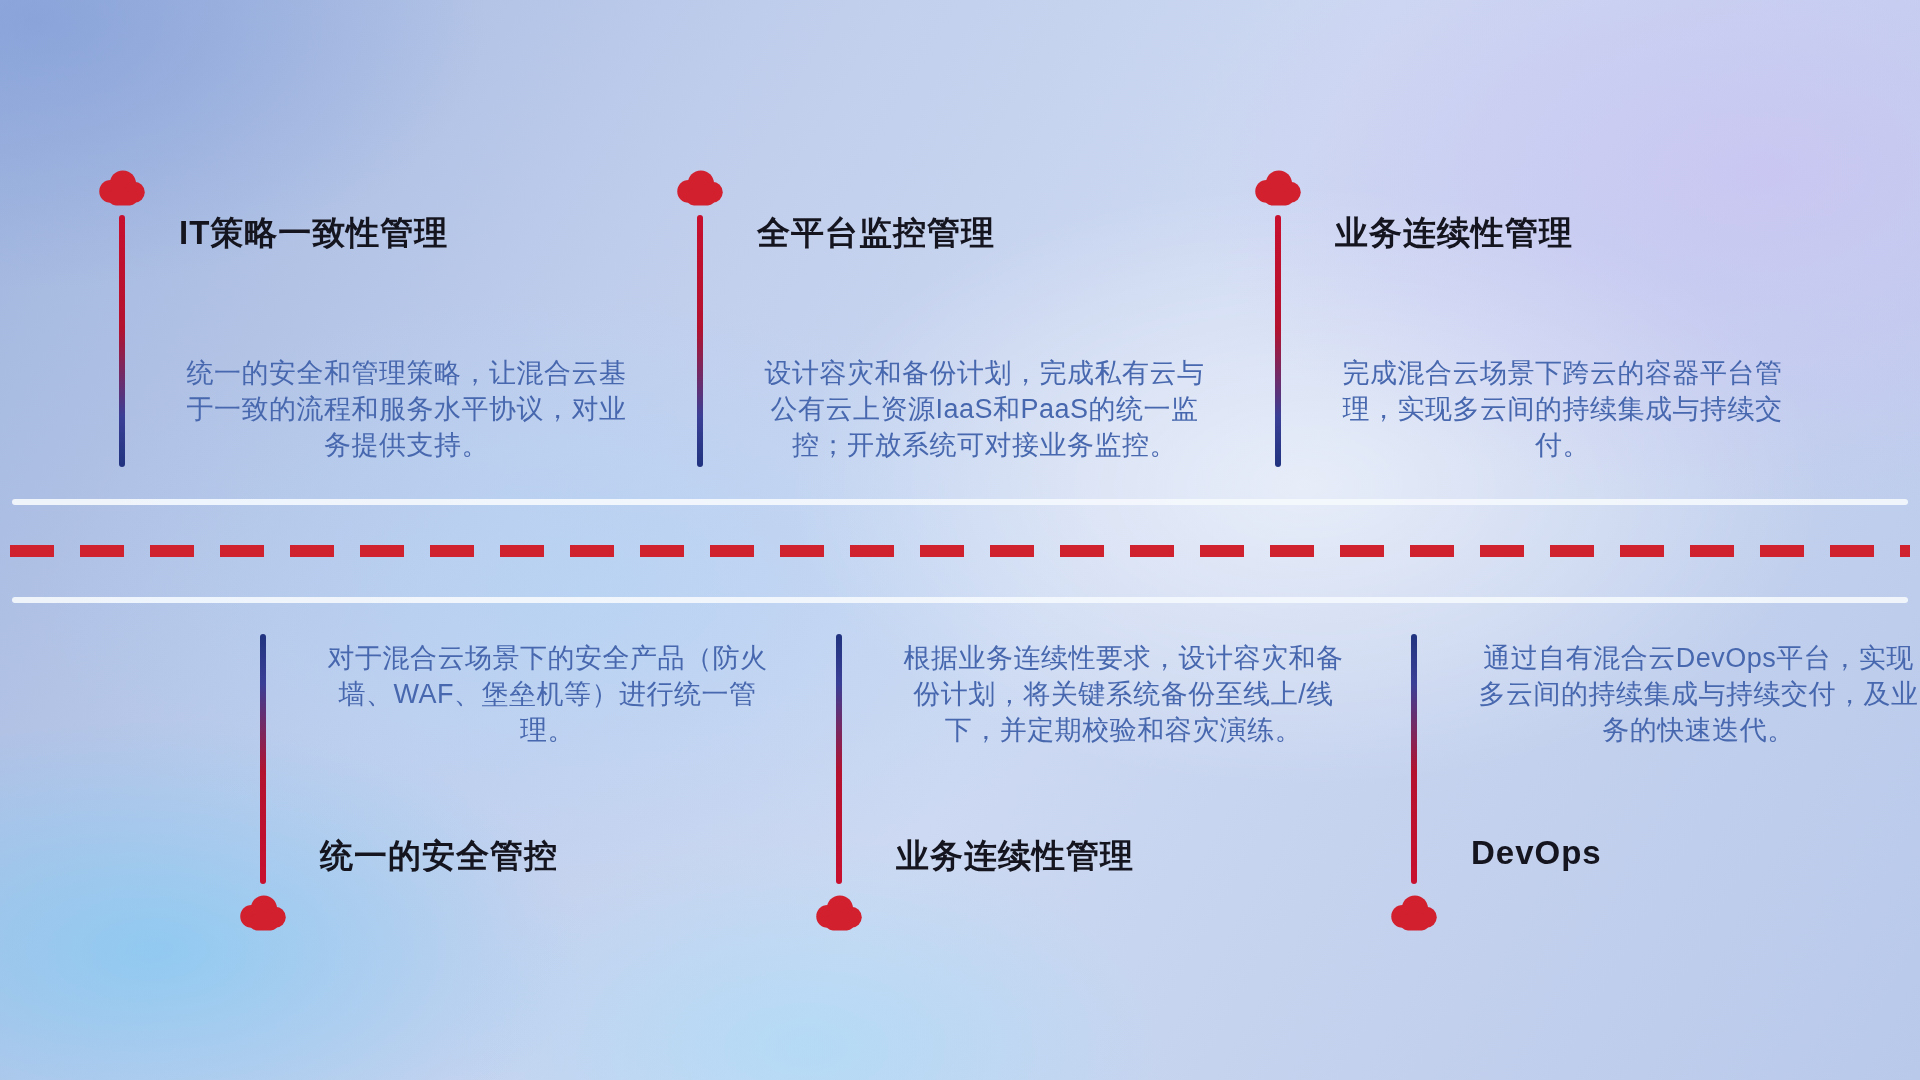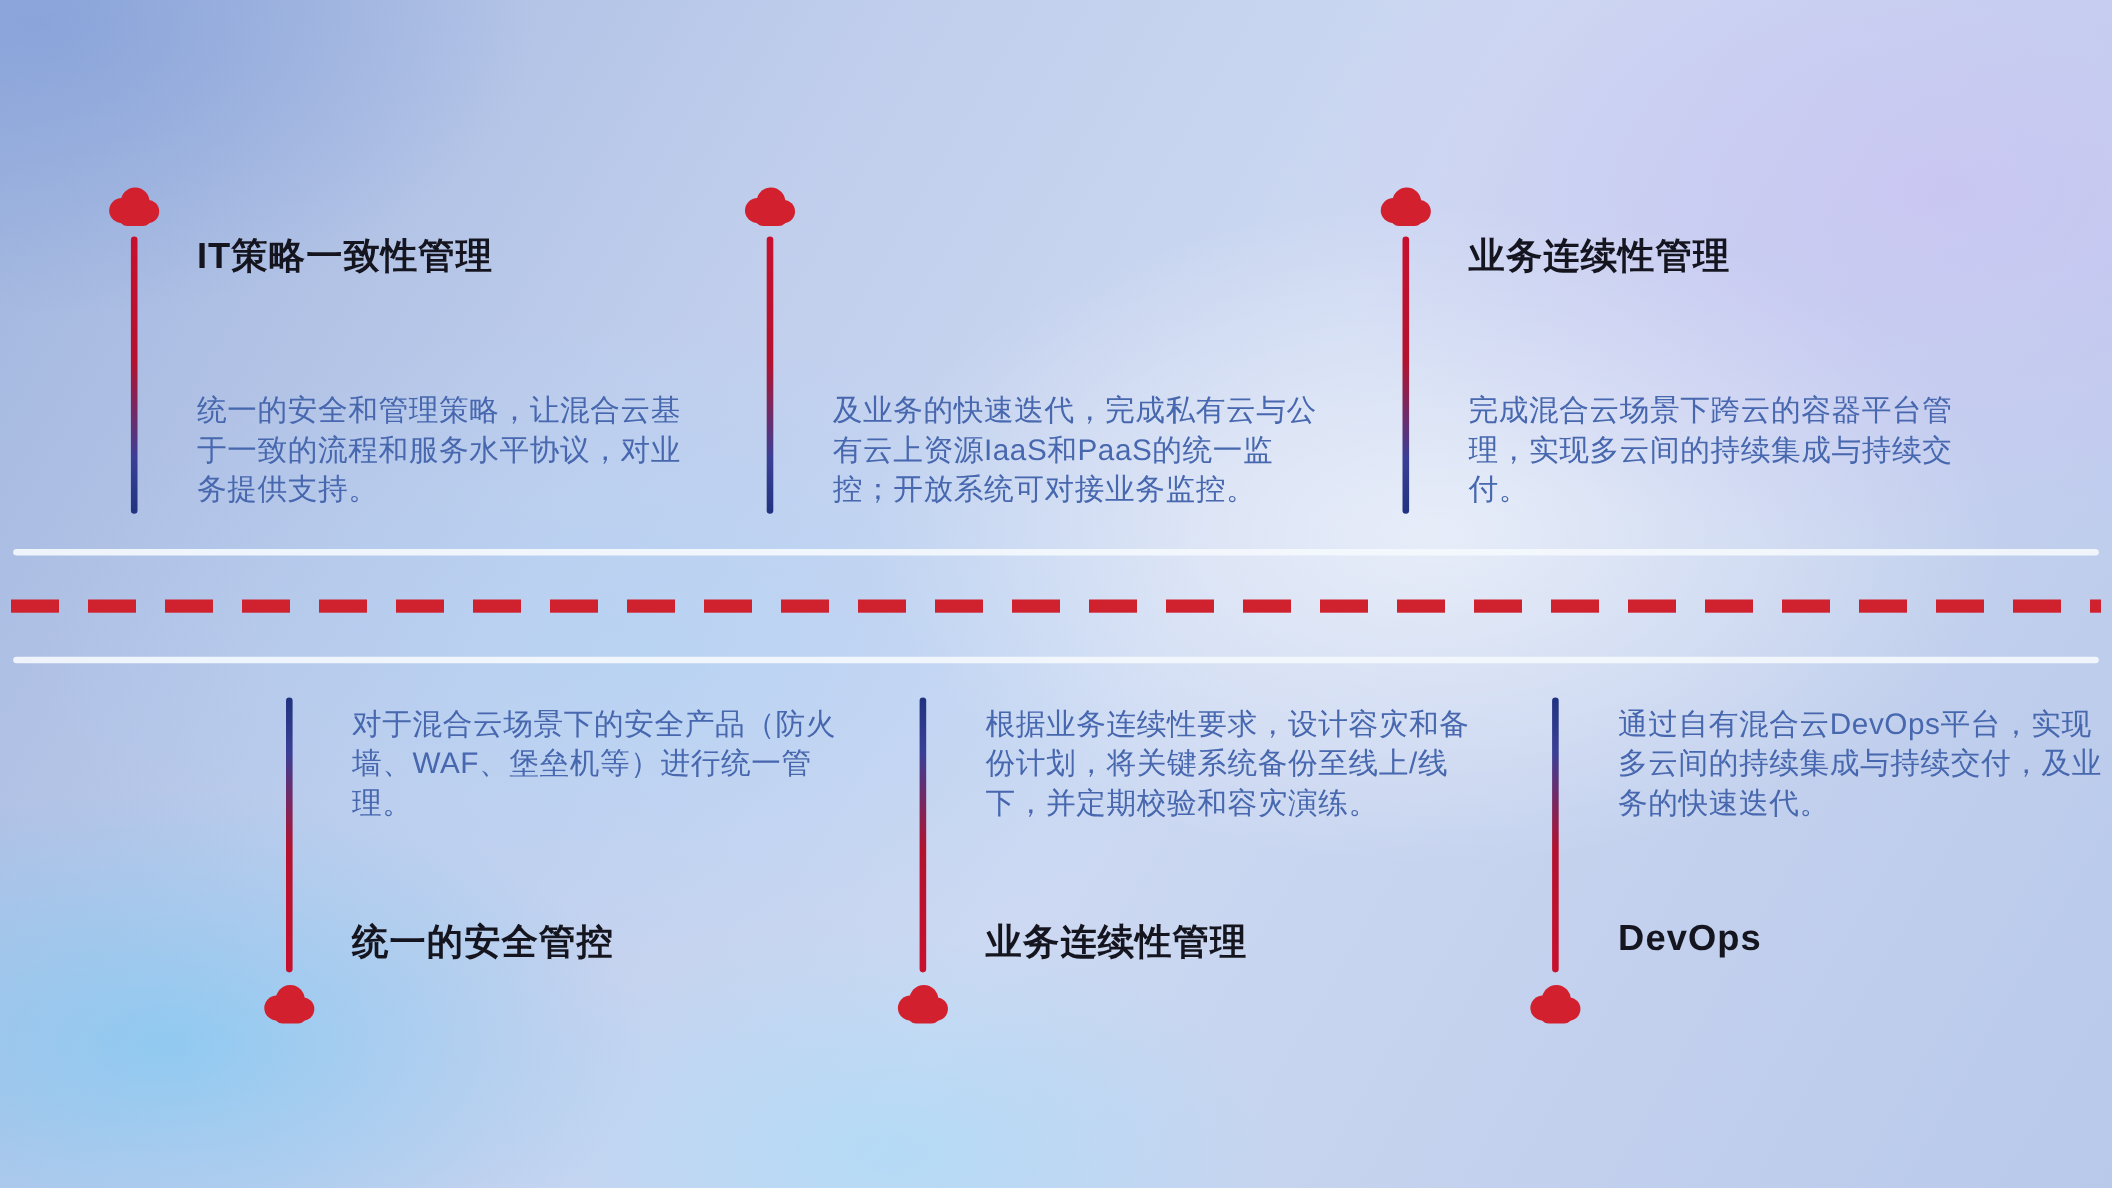--- a/index.html
+++ b/index.html
@@ -11,20 +11,21 @@
     height: 1080px;
     overflow: hidden;
     background:
       radial-gradient(900px 520px at 92% 16%, rgba(205,190,245,0.55), transparent 65%),
       radial-gradient(740px 430px at 68% 45%, rgba(255,255,255,0.55), transparent 70%),
       radial-gradient(780px 430px at 30% 55%, rgba(175,215,250,0.45), transparent 70%),
       radial-gradient(620px 330px at 8% 88%, rgba(110,200,245,0.55), transparent 70%),
       radial-gradient(520px 300px at 42% 97%, rgba(150,220,250,0.45), transparent 70%),
       radial-gradient(640px 380px at 2% 2%, rgba(120,150,215,0.55), transparent 70%),
       linear-gradient(120deg, #9fb4dd 0%, #bfcdec 30%, #cdd9f2 55%, #b9c9ea 100%);
+    text-align: center;
   }
 
   
   .divider {
     position: absolute;
     left: 12px;
     right: 12px;
     height: 6px;
     border-radius: 3px;
     background: rgba(244,248,253,0.92);
@@ -126,21 +127,22 @@
   <div class="item item-top t2">
     <span class="cloud">
       <svg viewBox="0 0 64 42">
           <circle cx="19" cy="26" r="13"></circle>
           <circle cx="33" cy="17" r="15"></circle>
           <circle cx="46" cy="27" r="12"></circle>
           <rect x="16" y="23" width="34" height="19" rx="9"></rect>
         </svg>
     </span>
     <div class="stem"></div>
-    <p class="desc">及业务的快速迭代，完成私有云与公有云上资源IaaS和PaaS的统一监控；开放系统可对接业务监控。</p>
+    <h2 class="title">全平台监控管理</h2>
+    <p class="desc">设计容灾和备份计划，完成私有云与公有云上资源IaaS和PaaS的统一监控；开放系统可对接业务监控。</p>
   </div>
 
   <div class="item item-top t3">
     <span class="cloud">
       <svg viewBox="0 0 64 42">
           <circle cx="19" cy="26" r="13"></circle>
           <circle cx="33" cy="17" r="15"></circle>
           <circle cx="46" cy="27" r="12"></circle>
           <rect x="16" y="23" width="34" height="19" rx="9"></rect>
         </svg>

